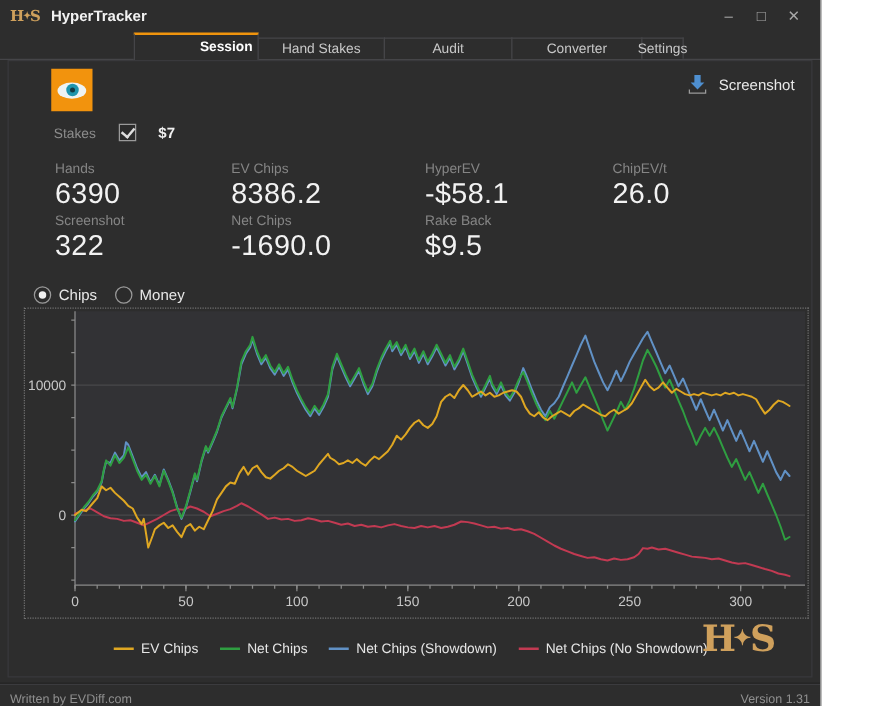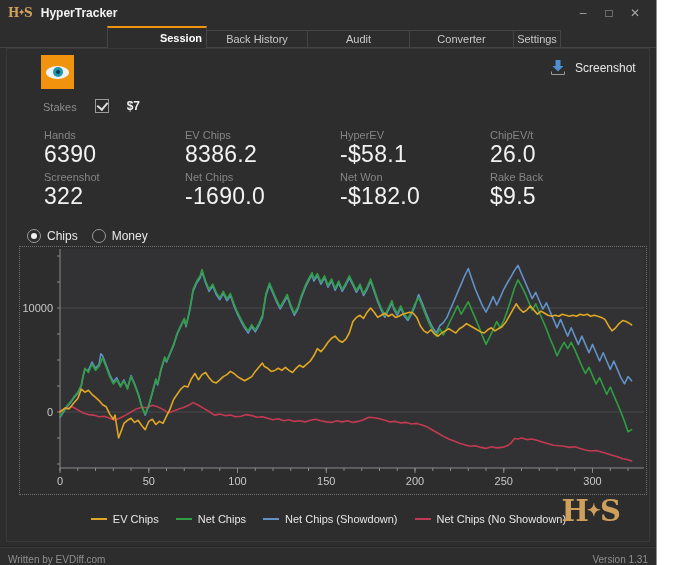--- a/index.html
+++ b/index.html
@@ -19,21 +19,21 @@
   .apptitle{color:#f2f2f2;font-size:12px;font-weight:bold;margin-left:9px;}
   .wincontrols{position:absolute;right:14px;top:4px;display:flex;gap:11px;}
   .winbtn{color:#a8a8a8;font-size:12px;line-height:16px;width:14px;text-align:center;cursor:default;}
   
   .tabstrip{position:absolute;left:0;top:26px;right:0;height:22px;display:flex;padding-left:107px;box-sizing:border-box;border-bottom:1px solid #454548;}
   .tab{box-sizing:border-box;border:1px solid #454548;border-bottom:none;margin-top:4px;display:flex;align-items:center;justify-content:center;font-size:11px;color:#c8c8c8;background:#2d2d2d;}
   .tab:nth-child(1){width:100px;}
   .tab:nth-child(2){width:102px;margin-left:-1px;}
   .tab:nth-child(3){width:103px;margin-left:-1px;}
   .tab:nth-child(4){width:105px;margin-left:-1px;}
-  .tab:nth-child(5){width:48px;margin-left:-1px;}
+  .tab:nth-child(5){width:34px;margin-left:-1px;}
   .tab.active{margin-top:0;margin-bottom:-1px;border-top:2px solid #ef940d;color:#ffffff;font-weight:bold;z-index:2;padding-left:48px;}
   
   .panel{position:absolute;left:6px;top:48px;width:644px;height:494px;border:1px solid #39393c;box-sizing:border-box;}
   
   .eye-btn{position:absolute;left:41px;top:55px;width:33px;height:34px;background:#f2930d;display:flex;align-items:center;justify-content:center;cursor:pointer;}
   .eye-white{width:23px;height:13px;background:#eef3f3;border-radius:50%;position:relative;display:flex;align-items:center;justify-content:center;}
   .eye-iris{width:10px;height:10px;background:#1f95ad;border-radius:50%;display:flex;align-items:center;justify-content:center;}
   .eye-pupil{width:4px;height:4px;background:#123a44;border-radius:50%;}
   
   .shotbtn{position:absolute;left:549px;top:59px;display:flex;align-items:center;gap:8px;cursor:pointer;}
@@ -76,21 +76,21 @@
     <span class="apptitle">HyperTracker</span>
     <div class="wincontrols" style="position:absolute;right:14px;top:5px;display:flex;gap:12px;">
       <span class="winbtn">–</span>
       <span class="winbtn">□</span>
       <span class="winbtn">✕</span>
     </div>
   </div>
 
   <div class="tabstrip">
     <div class="tab active">Session</div>
-    <div class="tab">Back History</div>
+    <div class="tab">Hand Stakes</div>
     <div class="tab">Audit</div>
     <div class="tab">Converter</div>
     <div class="tab">Settings</div>
   </div>
 
   <div class="panel"></div>
 
   <div class="eye-btn">
     <div class="eye-white">
       <div class="eye-iris">
@@ -130,24 +130,20 @@
       <div class="slabel">ChipEV/t</div>
       <div class="svalue">26.0</div>
     </div>
     <div class="stat">
       <div class="slabel">Screenshot</div>
       <div class="svalue">322</div>
     </div>
     <div class="stat">
       <div class="slabel">Net Chips</div>
       <div class="svalue">-1690.0</div>
-    </div>
-    <div class="stat">
-      <div class="slabel">Net Won</div>
-      <div class="svalue">-$182.0</div>
     </div>
     <div class="stat">
       <div class="slabel">Rake Back</div>
       <div class="svalue">$9.5</div>
     </div>
   </div>
 
   <div class="radios">
     <span class="radio-item">
       <span class="radio selected"></span>

